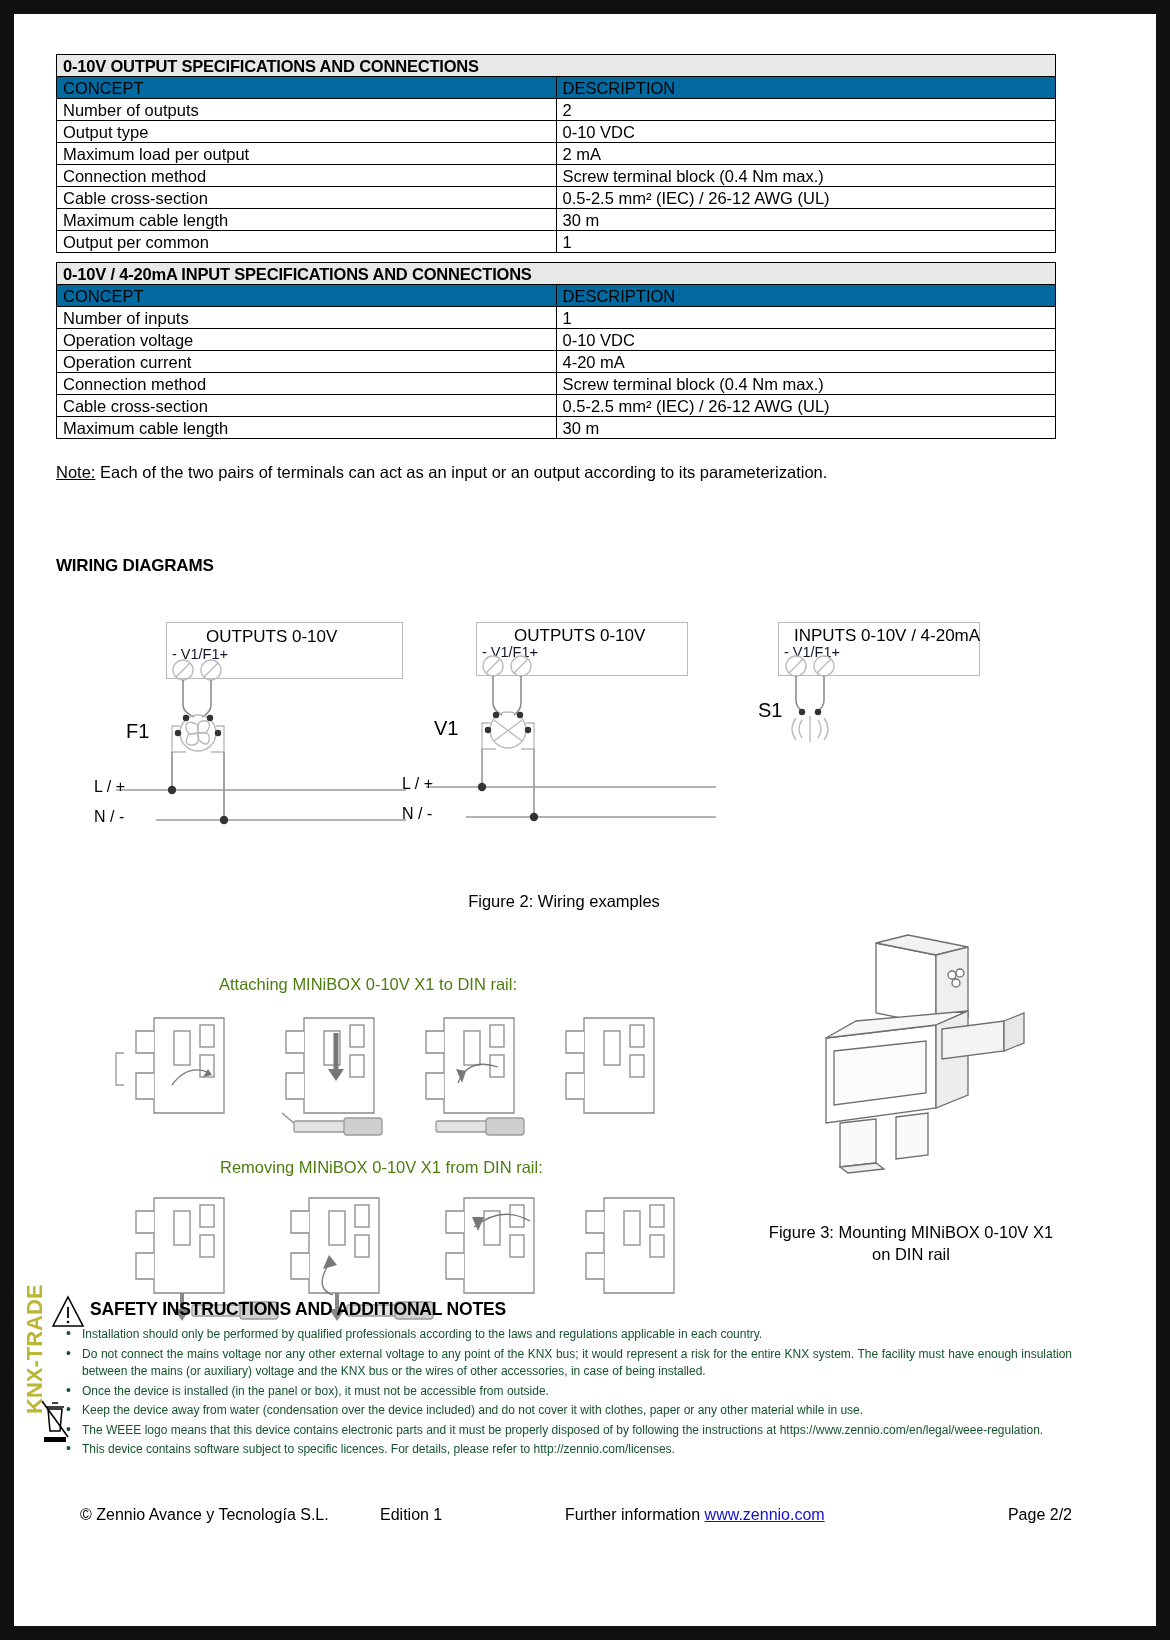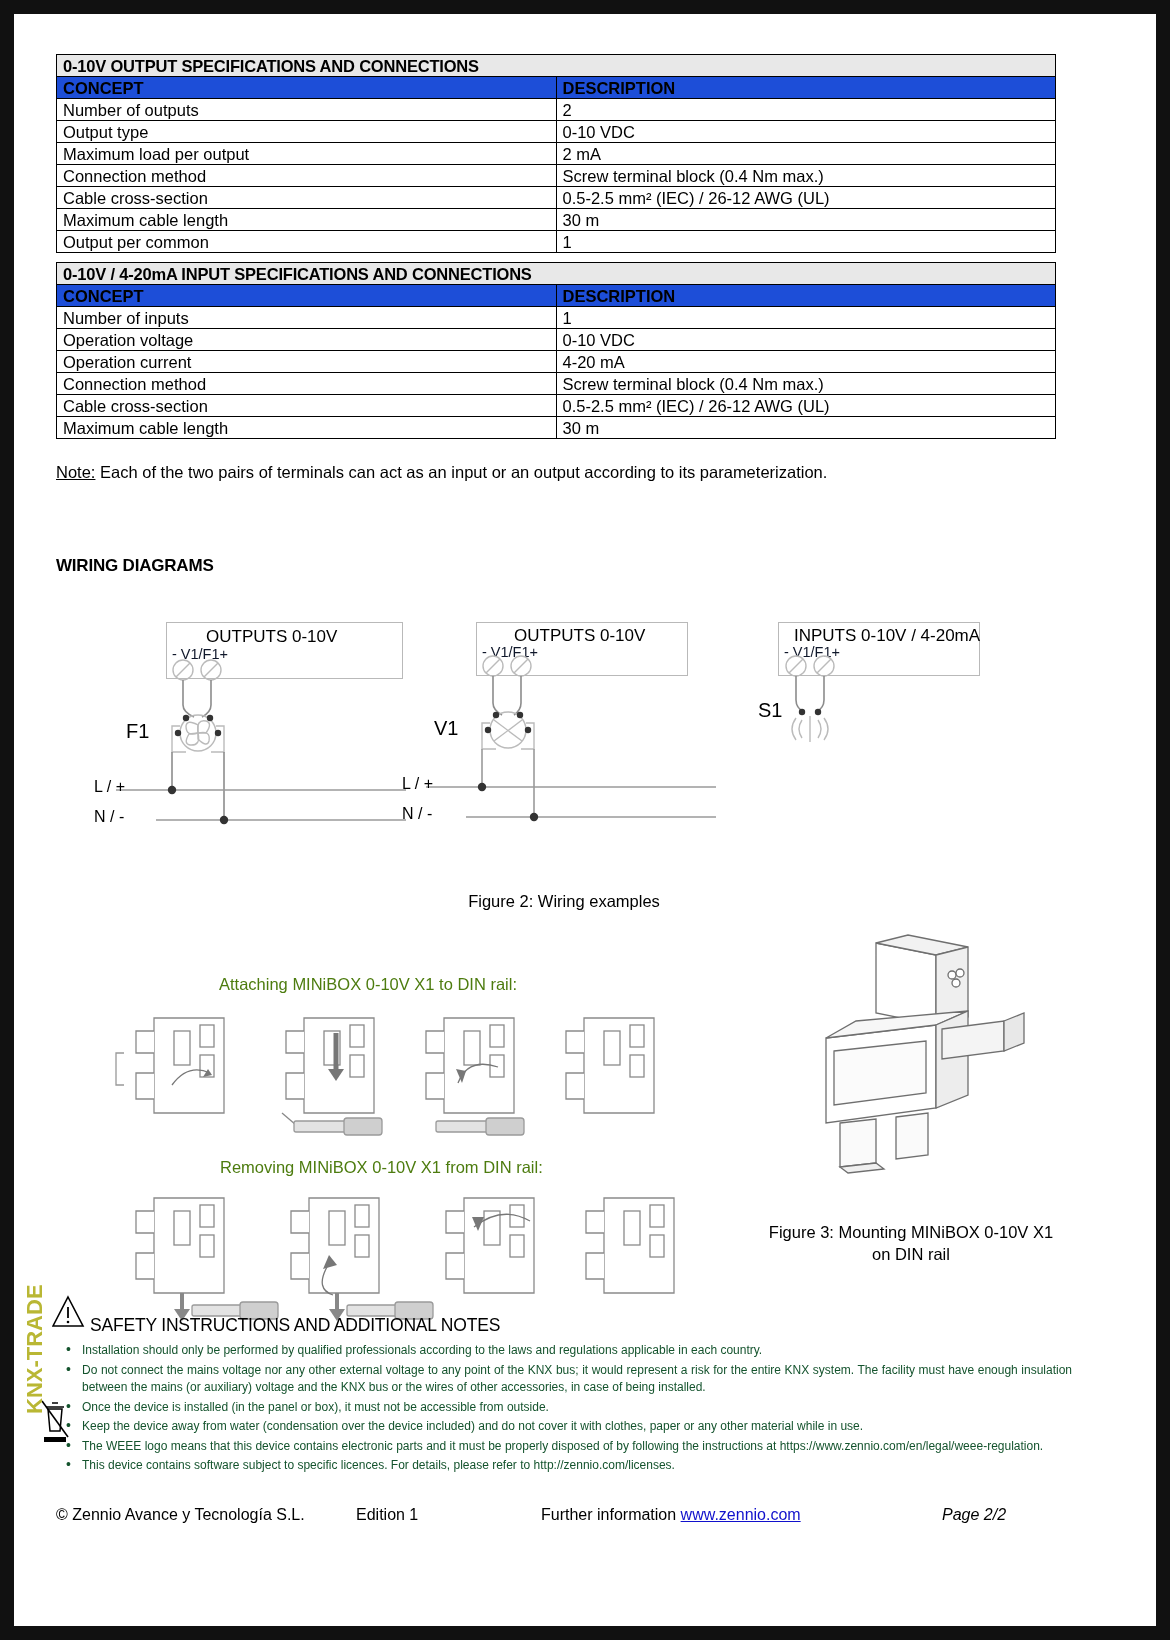--- a/index.html
+++ b/index.html
@@ -15,21 +15,21 @@
     width:1142px; height:1612px;
     background:#ffffff;
   }
   .inner { position:absolute; left:42px; top:40px; width:1016px; }
 
   
   table.spec { border-collapse:collapse; width:1000px; table-layout:fixed; margin:0; }
   table.spec td { border:1px solid #000; padding:1px 6px; font-size:16.5px; color:#000;
                   line-height:18px; height:19px; vertical-align:middle; }
   td.sect { background:#e8e8e8; font-weight:bold; font-size:17px; letter-spacing:-0.2px; }
-  td.hdr  { background:#1d4ed8; font-weight:bold; font-size:16.5px; }
+  td.hdr  { background:#0369a1; font-weight:normal; font-size:16.5px; }
   td.concept { width:425px; }
   .tbl-gap { height:9px; }
 
   
   .note { margin-top:24px; font-size:16.5px; color:#000; }
   .note u { text-decoration:underline; }
 
   
   .sec-title { margin-top:74px; font-size:17px; font-weight:bold; letter-spacing:-0.2px; }
 
@@ -43,31 +43,31 @@
   .dev-label { position:absolute; font-size:20px; color:#000; }
   .rail-label { position:absolute; font-size:16px; color:#000; white-space:nowrap; }
 
   
   .din-wrap { position:relative; margin-top:42px; height:350px; }
   .din-text { font-size:16.5px; color:#4d7c0f; }
   .fig3-cap { position:absolute; width:330px; text-align:center; font-size:16.5px; line-height:22px; }
 
   
   .safety { position:absolute; left:42px; top:1285px; width:1016px; }
-  .safety-head { font-size:17.5px; font-weight:normal; letter-spacing:-0.2px; margin-left:34px;margin-top:16px; }
+  .safety-head { font-size:17.5px; font-weight:bold; letter-spacing:-0.2px; margin-left:34px; }
   ul.notes { list-style:none; margin:6px 0 0 0; padding:0; }
   ul.notes li { position:relative; padding-left:26px; margin-bottom:2px;
                 font-size:12px; line-height:17.5px; text-align:justify; color:#14532d; }
   ul.notes li::before { content:"\2022"; position:absolute; left:10px; top:-1px; font-size:14px; }
 
   
   .footer { position:absolute; left:42px; top:1492px; width:1016px;
             border-top:0px; font-size:16px; }
-  .footer .row { display:flex; align-items:baseline; }
-  .f1 { width:300px; } .f2 { width:185px; } .f3 { flex:1; } .f4 { text-align:left; width:130px;font-style:italic; }
+  .footer .row { display:flex; align-items:baseline;margin-left:24px; }
+  .f1 { width:300px; } .f2 { width:185px; } .f3 { flex:1; } .f4 { text-align:right; width:130px; }
   .lnk { color:#1111cc; text-decoration:underline; }
 
   
   .wm { position:absolute; left:8px; top:1400px;
         font-size:22px; color:#b9b734; font-weight:bold;
         transform:rotate(-90deg); transform-origin:left top; white-space:nowrap; }
 </style>
 </head>
 <body>
 

